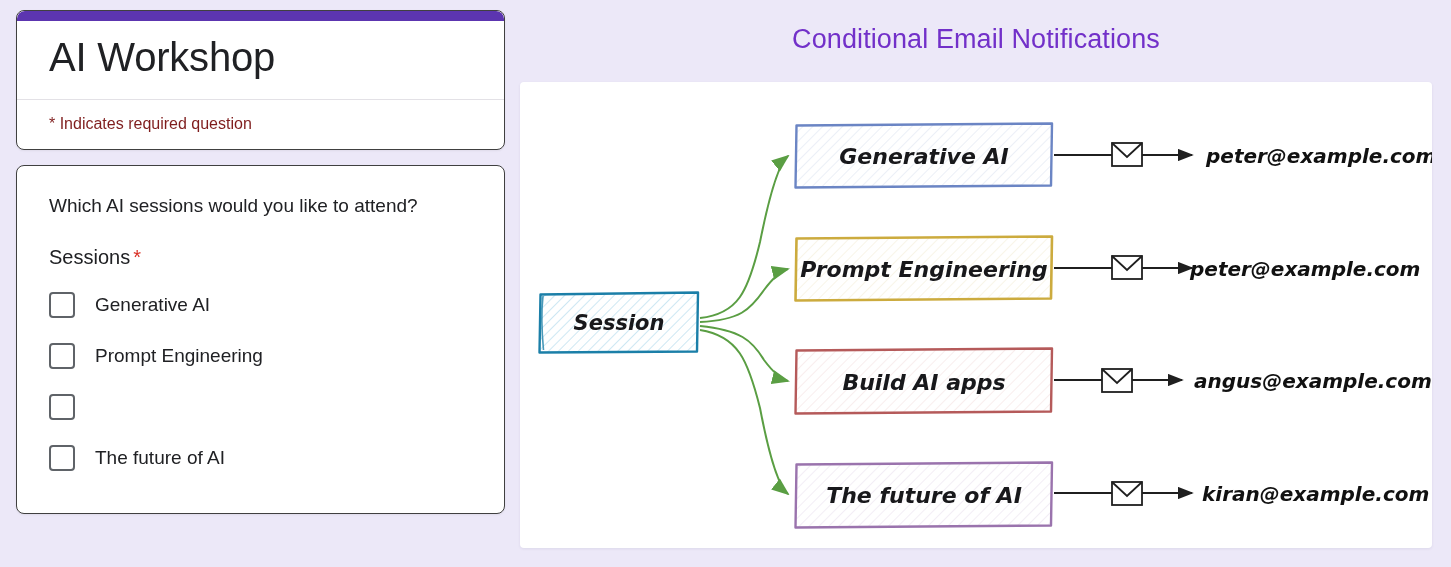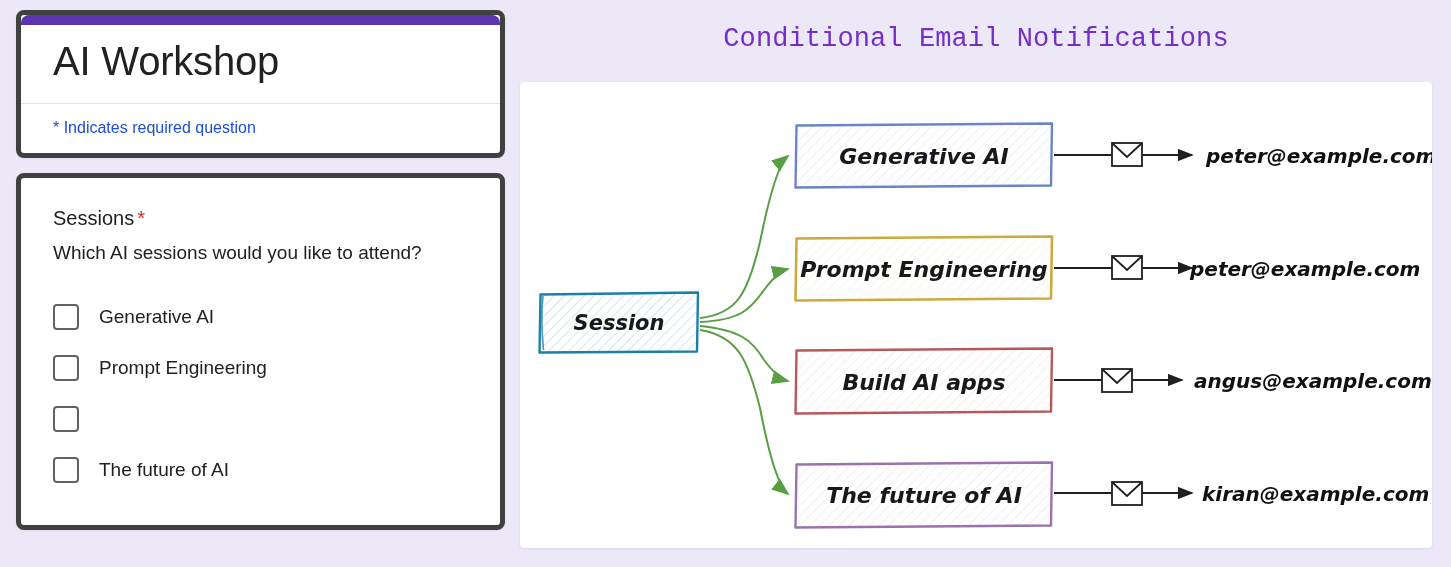--- a/index.html
+++ b/index.html
@@ -17,21 +17,21 @@
   #form-column {
     position: absolute;
     left: 16px;
     top: 10px;
     width: 489px;
     height: 547px;
   }
 
   .form-card {
     background: #ffffff;
-    border: 5px solid #404040;
+    border: 1px solid #404040;
     border-radius: 8px;
     box-shadow: 0 1px 2px rgba(60,64,67,.08);
   }
 
   #header-card {
     position: relative;
     overflow: hidden;
     padding: 0;
   }
   #header-accent-bar {
@@ -43,21 +43,21 @@
   #form-title {
     font-size: 40px;
     font-weight: 400;
     color: #202124;
     letter-spacing: -0.2px;
     line-height: 1.14;
   }
   #required-divider { height: 1px; background: #e3e1e6; }
   #required-note {
     padding: 14px 32px 16px 32px;
-    color: #1d4ed8;
+    color: #7f1d1d;
     font-size: 16px;
     line-height: 1.2;
   }
 
   #question-card {
     margin-top: 15px;
     padding: 27px 32px 30px 32px;
   }
   #question-title-row {
     font-size: 20px;
@@ -102,21 +102,20 @@
     height: 567px;
   }
   #diagram-title {
     position: absolute;
     left: 0; top: 24px;
     width: 912px;
     text-align: center;
     font-size: 27px;
     color: #7230c9;
     letter-spacing: 0.1px;
-    font-family: Liberation Mono, monospace;
   }
   #diagram-canvas {
     position: absolute;
     left: 0;
     top: 82px;
     width: 912px;
     height: 466px;
     background: #ffffff;
     border-radius: 4px;
     box-shadow: 0 1px 3px rgba(40,20,80,.08);
@@ -146,24 +145,24 @@
   <div class="form-card" id="header-card">
     <div id="header-accent-bar"></div>
     <div id="header-title-zone">
       <div id="form-title">AI Workshop</div>
     </div>
     <div id="required-divider"></div>
     <div id="required-note">* Indicates required question</div>
   </div>
 
   <div class="form-card" id="question-card">
+    <div id="question-sub">Which AI sessions would you like to attend?</div>
     <div id="question-title-row">
       <span>Sessions</span><span id="question-required-star">*</span>
     </div>
-    <div id="question-sub">Which AI sessions would you like to attend?</div>
 
     <div id="options-list">
       <div class="checkbox-row">
         <div class="checkbox-box"></div>
         <div class="checkbox-label">Generative AI</div>
       </div>
       <div class="checkbox-row">
         <div class="checkbox-box"></div>
         <div class="checkbox-label">Prompt Engineering</div>
       </div>

